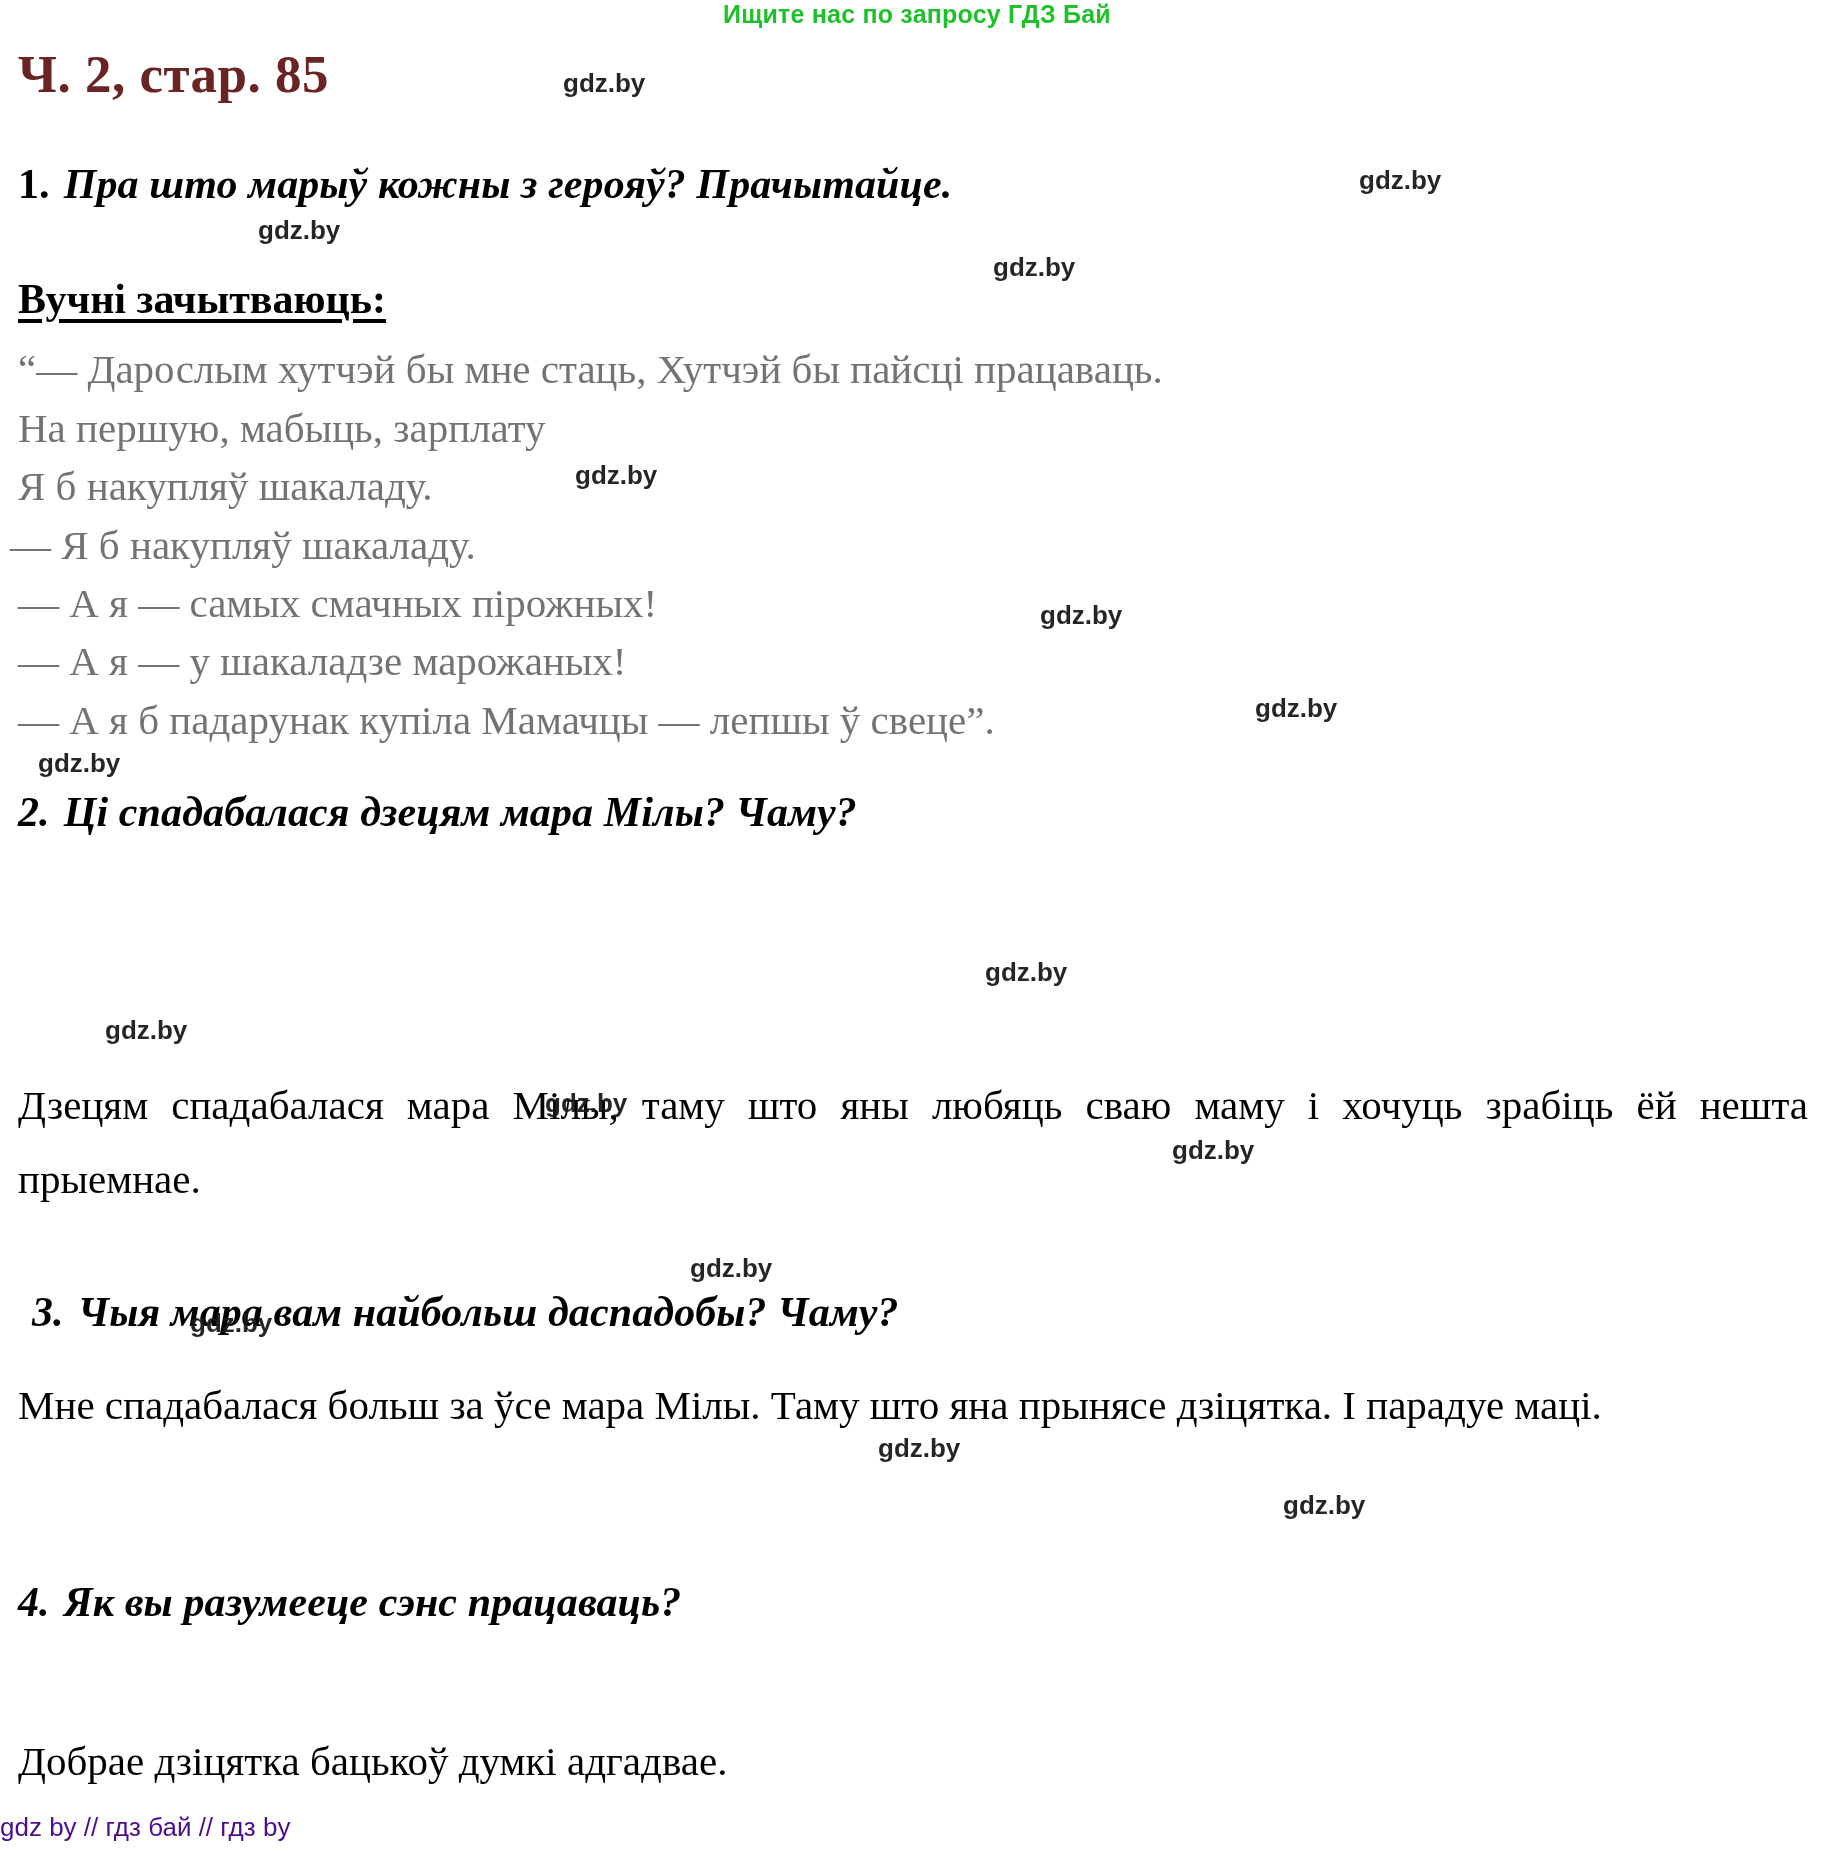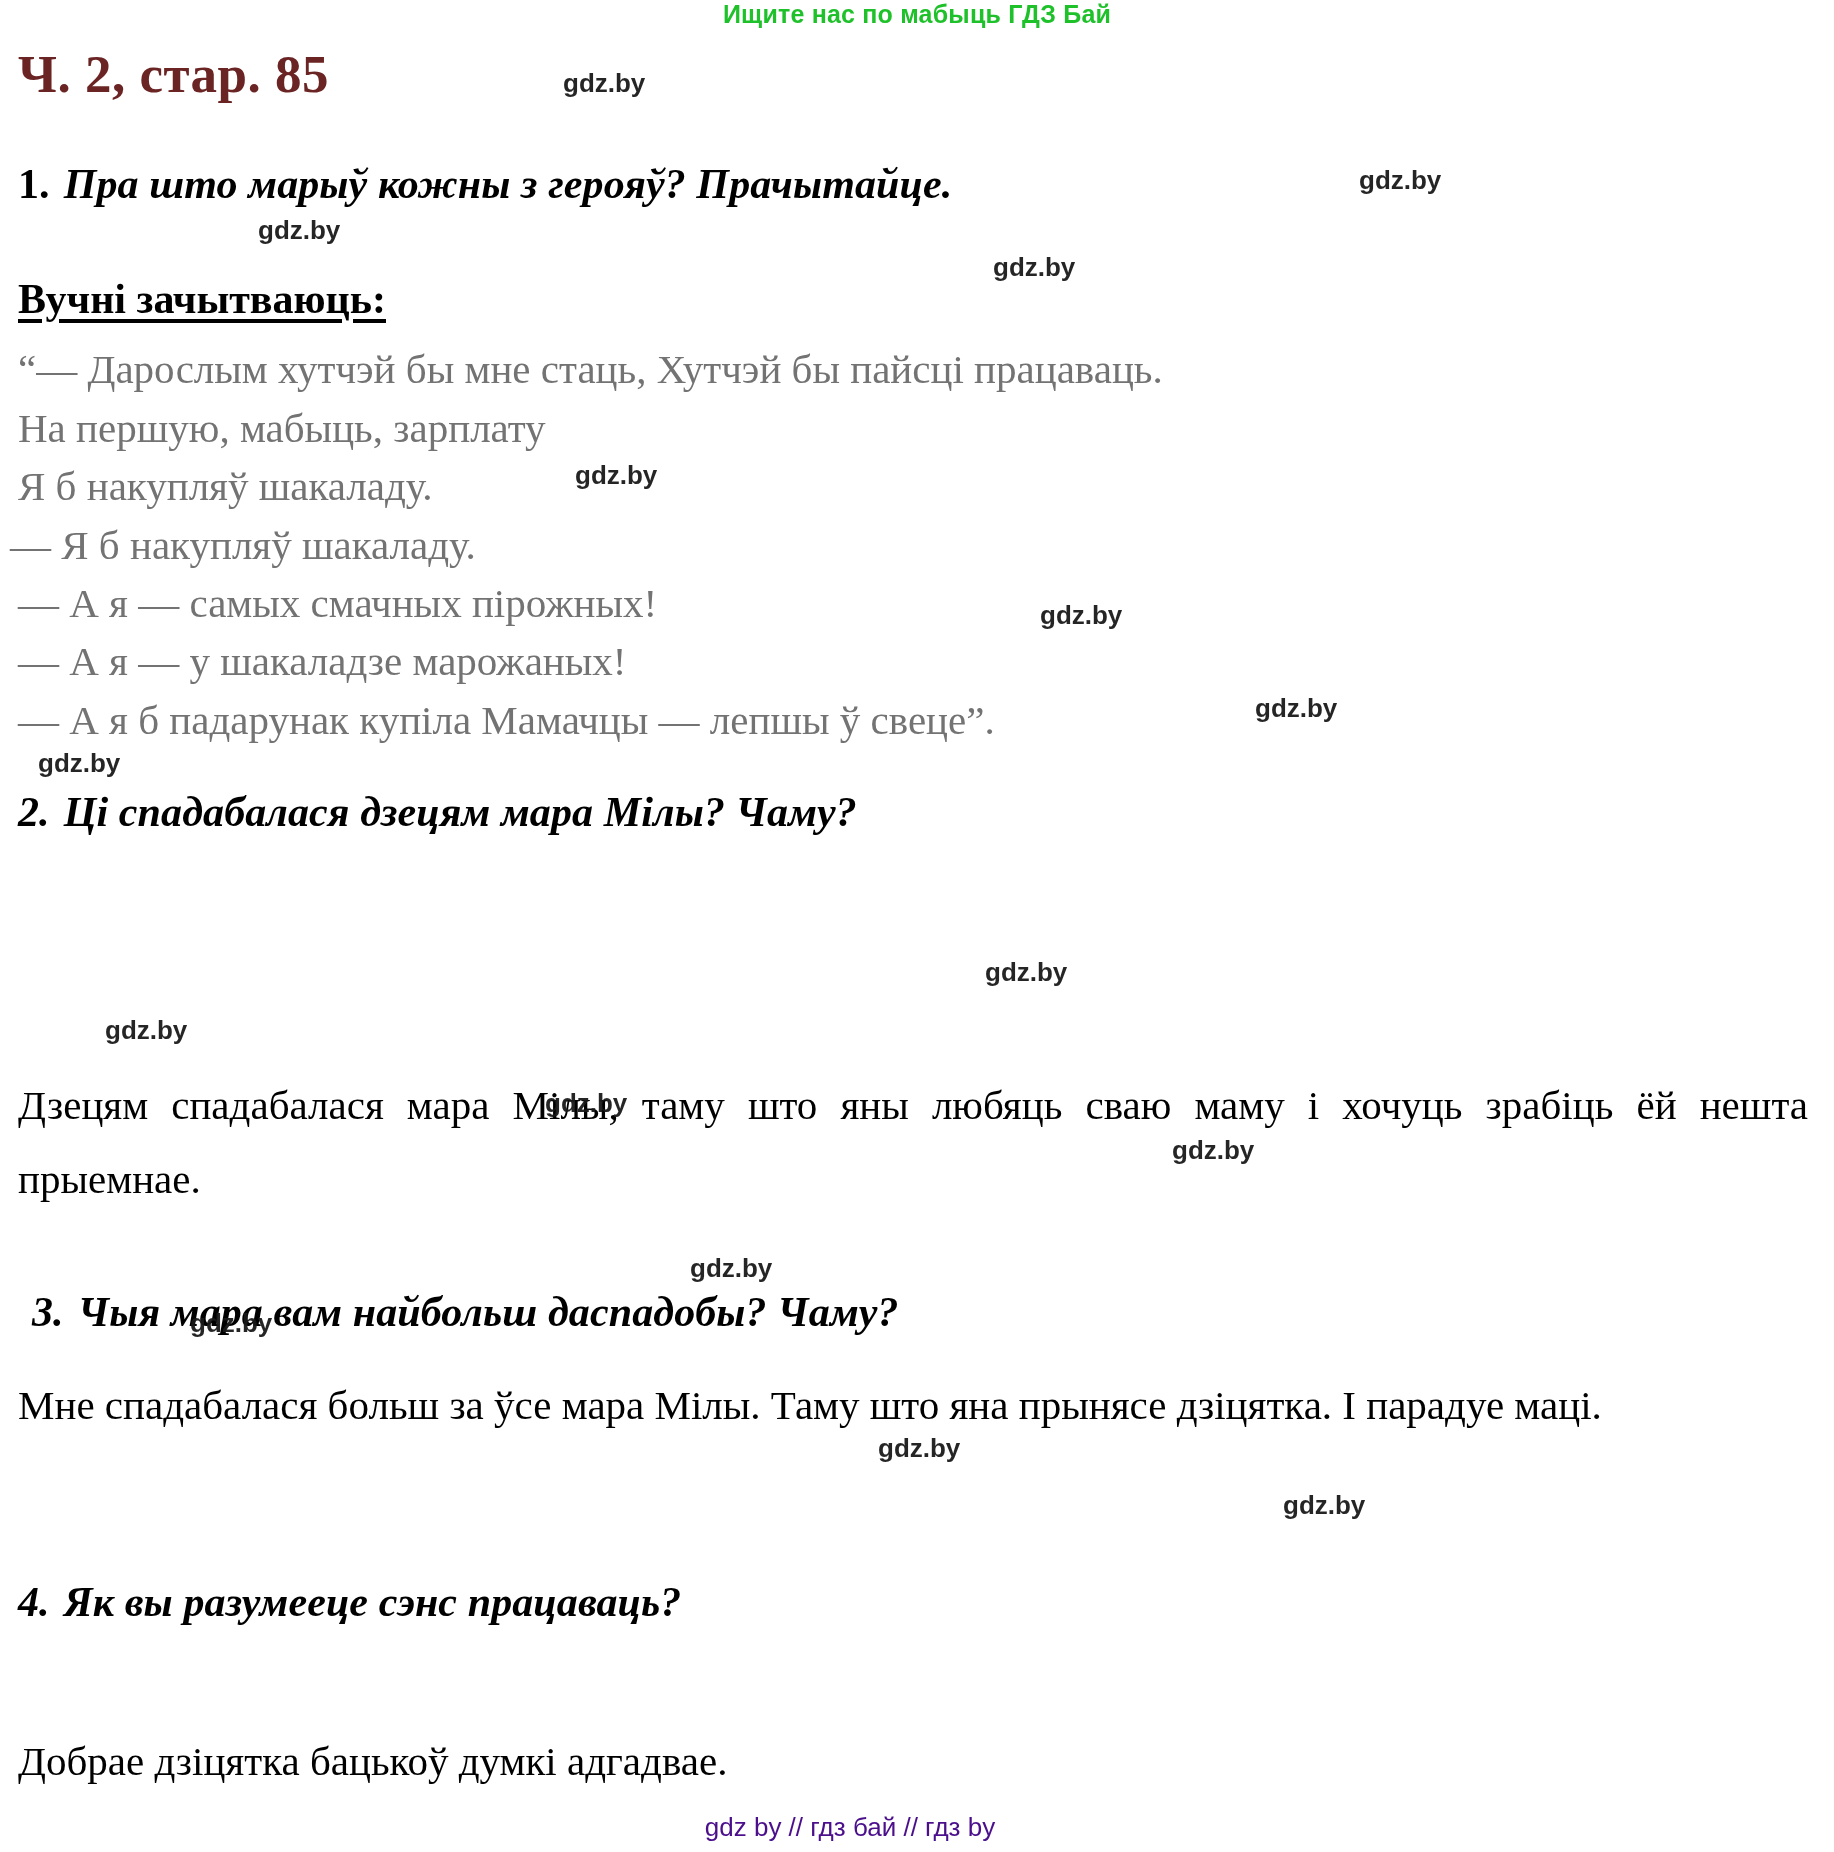--- a/index.html
+++ b/index.html
@@ -112,32 +112,32 @@
     color: #000;
     white-space: nowrap;
   }
 
   
   .footer-links {
     position: absolute;
     left: 0;
     top: 1812px;
     width: 1700px;
-    text-align: center;
+    text-align: left;
     font-family: "Liberation Sans", sans-serif;
     font-size: 26px;
     font-weight: 400;
     color: #4b0f8c;
     white-space: nowrap;
   }
 </style>
 </head>
 <body>
 
-<div class="promo-banner" style="color: rgb(31, 193, 43);">Ищите нас по мабыць ГДЗ Бай</div>
+<div class="promo-banner" style="color: rgb(31, 193, 43);">Ищите нас по запросу ГДЗ Бай</div>
 
 <div class="page-title" style="color: rgb(107, 36, 36);">Ч. 2, стар. 85</div>
 
 <div class="task-heading" style="left:18px; top:160px;">
   <span class="task-num">1.</span><span>Пра што марыў кожны з герояў? Прачытайце.</span>
 </div>
 
 <div class="sub-heading" style="left:18px; top:275px;">Вучні зачытваюць:</div>
 
 <div class="verse-line" style="left:18px; top:345px;">“— Дарослым хутчэй бы мне стаць, Хутчэй бы пайсці працаваць.</div>

